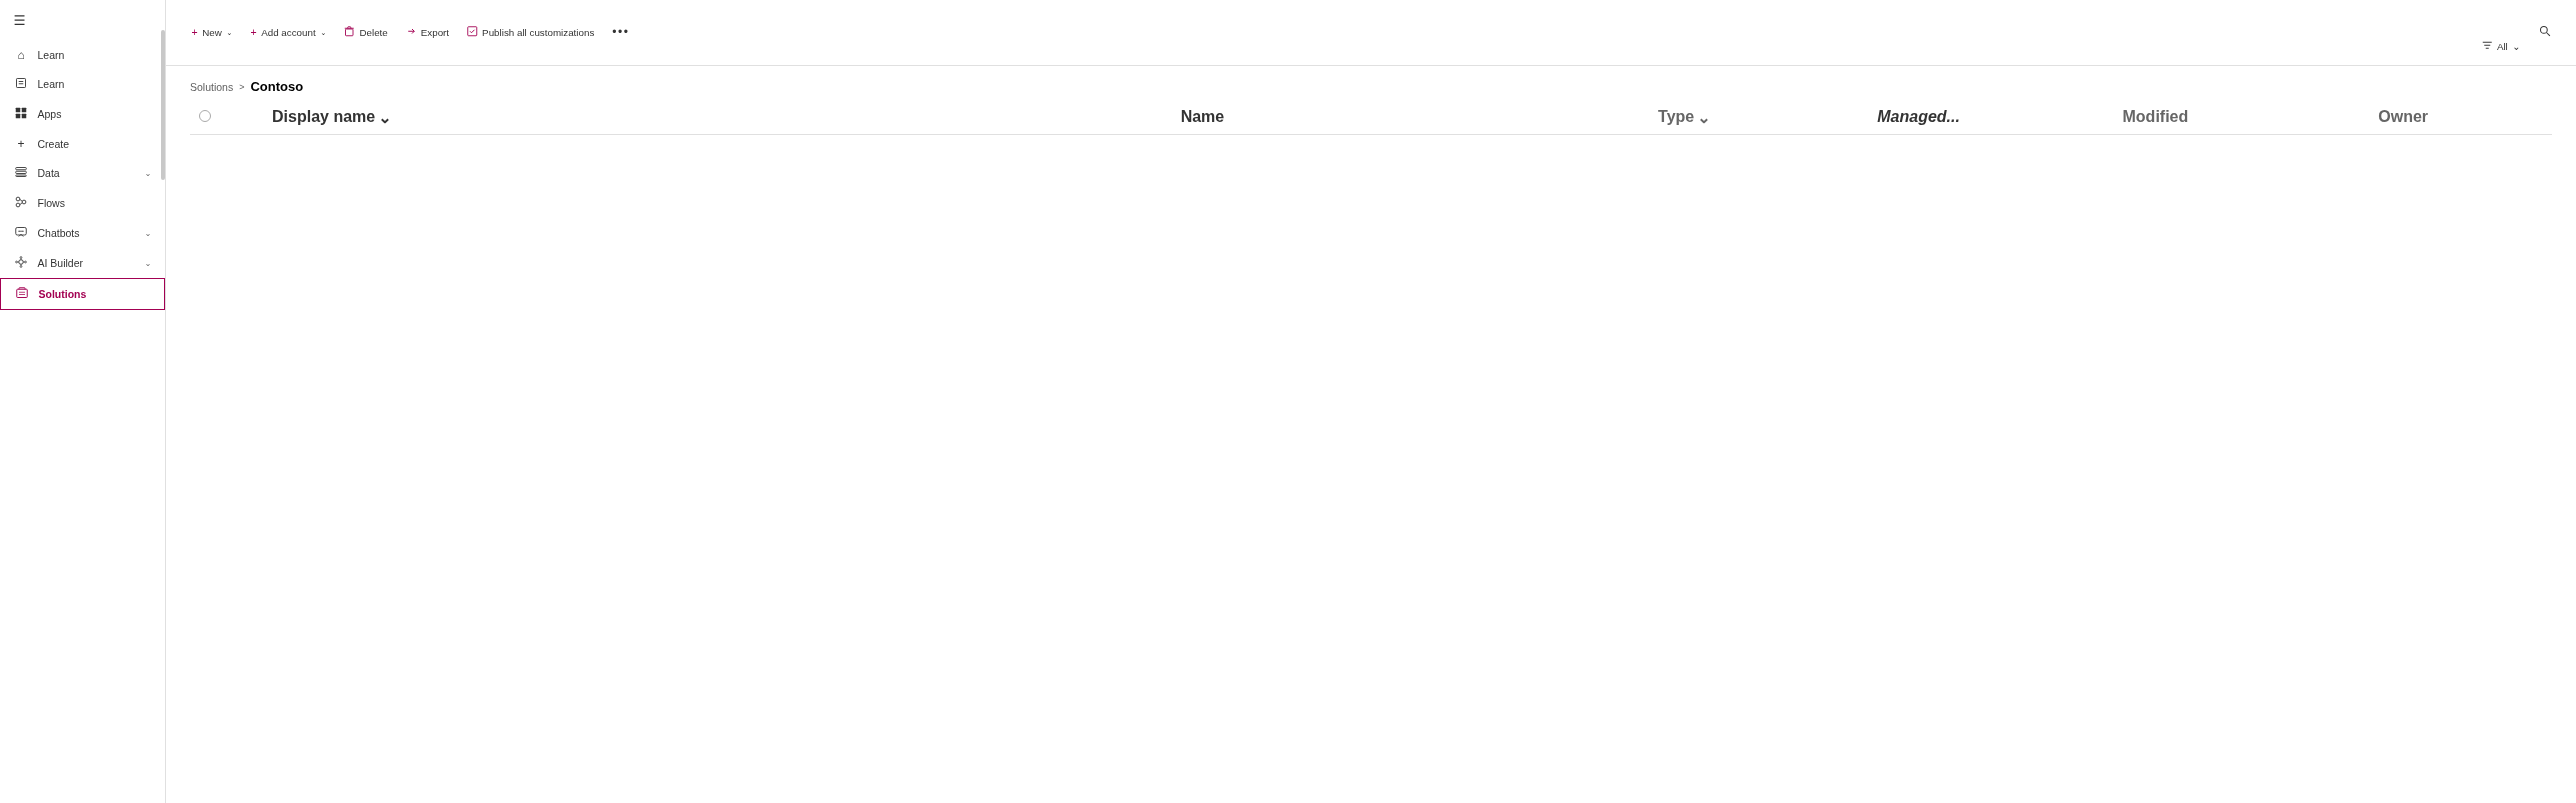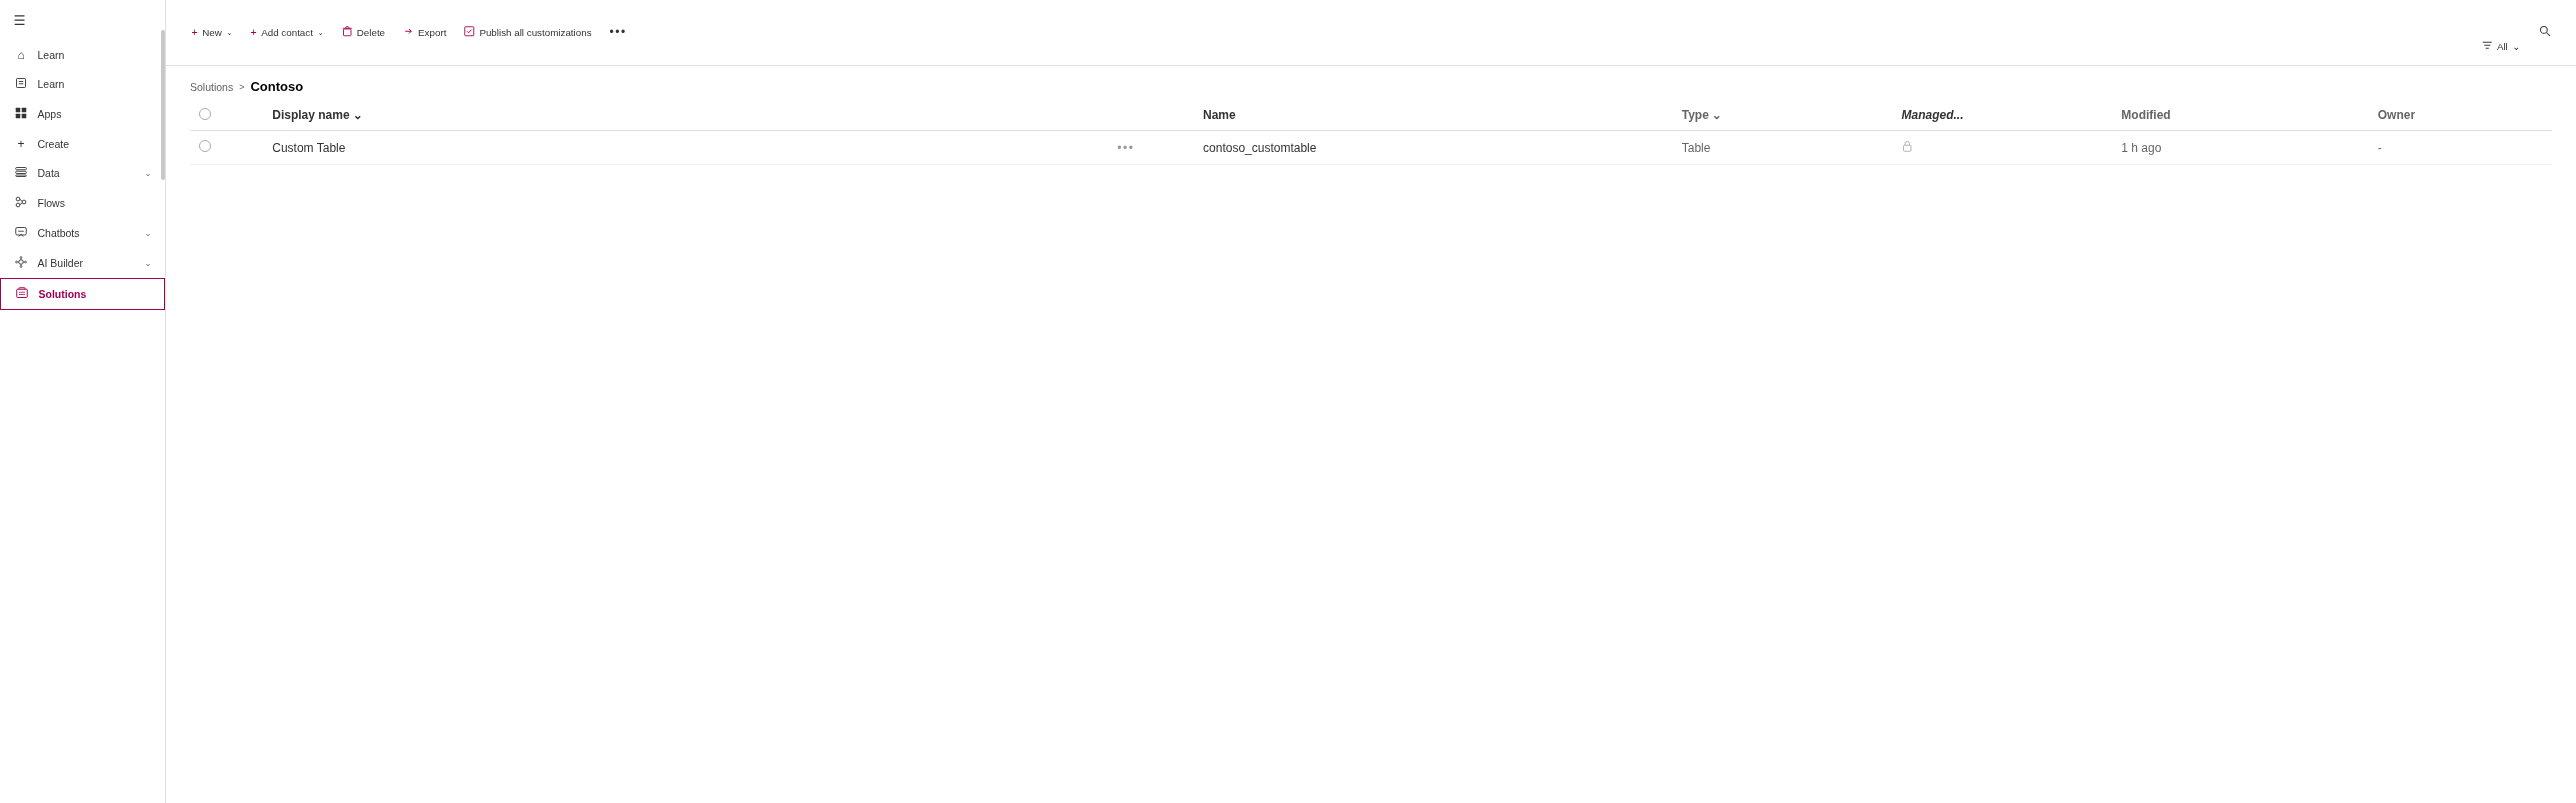--- a/index.html
+++ b/index.html
@@ -136,21 +136,21 @@
 
     
     .table-area {
       flex: 1;
       overflow-y: auto;
       padding: 0 24px;
     }
     table {
       width: 100%;
       border-collapse: collapse;
-      font-size: 12px;
+      font-size: 16px;
     }
     thead tr {
       border-bottom: 0.8px solid #e0e0e0;
     }
     th {
       text-align: left;
       padding: 7.5px 9px;
       font-weight: 600;
       color: #333;
       white-space: nowrap;
@@ -298,21 +298,21 @@
 
   <div class="toolbar">
     <button class="toolbar-btn">
       <span class="btn-icon">+</span>
       <span>New</span>
       <span class="chevron">⌄</span>
     </button>
 
     <button class="toolbar-btn">
       <span class="btn-icon">+</span>
-      <span>Add contact</span>
+      <span>Add account</span>
       <span class="chevron">⌄</span>
     </button>
 
     <button class="toolbar-btn">
       <span class="btn-icon">
         <svg width="10.5" height="10.5" viewBox="0 0 14 14">
             <rect x="2" y="4" width="10" height="9" rx="1" stroke="#a30052" stroke-width="1.2" fill="none"></rect>
             <line x1="1" y1="3" x2="13" y2="3" stroke="#a30052" stroke-width="1.2"></line>
             <path d="M5 3 V2 Q5 1 5.5 1 H8.5 Q9 1 9 2 V3" stroke="#a30052" stroke-width="1.2" fill="none"></path>
           </svg>
@@ -400,34 +400,17 @@
           </th>
           <th class="col-modified">
             <span>Modified</span>
           </th>
           <th class="col-owner">
             <span>Owner</span>
           </th>
         </tr>
       </thead>
       <tbody id="table-body">
-          <tr>
-      <td class="col-radio"><span class="radio-circle"></span></td>
-      <td class="col-display">Custom Table</td>
-      <td class="col-dots" style="color:#999;letter-spacing:1.5px;cursor:pointer;">•••</td>
-      <td class="col-name">contoso_customtable</td>
-      <td class="col-type">Table</td>
-      <td class="col-managed">
-        <span class="lock-icon">
-          <svg width="10.5" height="12" viewBox="0 0 14 16">
-                  <rect x="2" y="7" width="10" height="8" rx="1.5" stroke="#aaa" stroke-width="1.2" fill="none"></rect>
-                  <path d="M4 7 V5 Q4 2 7 2 Q10 2 10 5 V7" stroke="#aaa" stroke-width="1.2" fill="none"></path>
-                </svg>
-        </span>
-      </td>
-      <td class="col-modified">1 h ago</td>
-      <td class="col-owner">-</td>
-    </tr>
         </tbody>
     </table>
   </div>
 </div>
 
 
 </body></html>

